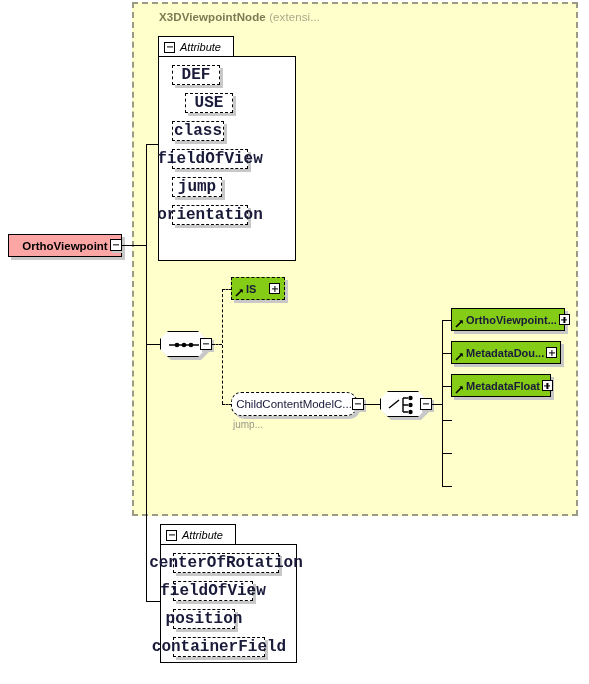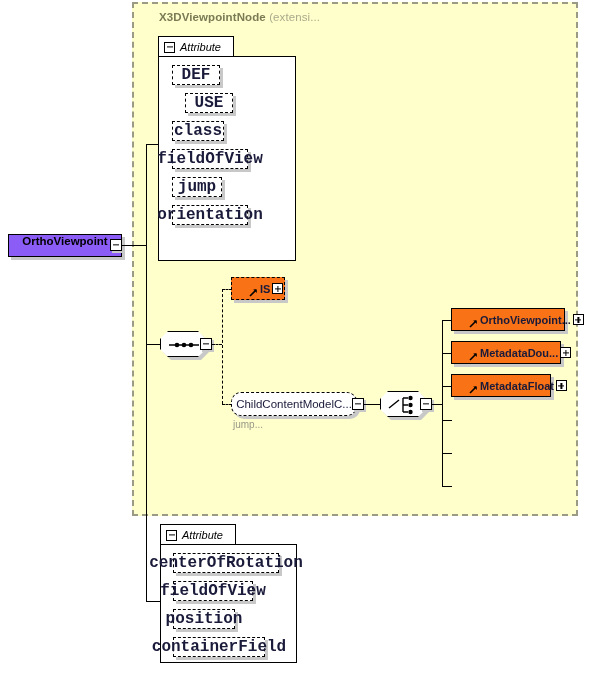--- a/index.html
+++ b/index.html
@@ -108,26 +108,26 @@
     color: #1a1a3a;
     box-shadow: 3px 3px 0 0 #c8c8c8;
     white-space: nowrap;
     box-sizing: border-box;
     font-family: Liberation Mono, monospace;
   }
 
   
   .elbox {
     border: 1.4px solid #000;
-    background: #f97316;
+    background: #84cc16;
     display: flex;
     align-items: center;
     box-shadow: 3px 3px 0 0 #c8c8c8;
     box-sizing: border-box;
-    padding-left: 17px;
+    padding-left: 3px;
     gap: 2px;
   }
   .elbox .elname {
     font-size: 11px;
     font-weight: bold;
     color: #1a1a3a;
     white-space: nowrap;
     flex: 1;
   }
   .ref-arrow {
@@ -159,23 +159,23 @@
   .grp-sub {
     position: absolute;
     font-size: 10px;
     color: #999988;
     white-space: nowrap;
   }
 
   
   .rootbox {
     border: 1.6px solid #000;
-    background: #8b5cf6;
-    display: flex;
-    align-items: flex-start;
+    background: #fca5a5;
+    display: flex;
+    align-items: center;
     justify-content: center;
     font-size: 11.5px;
     font-weight: bold;
     color: #000;
     box-shadow: 3px 3px 0 0 #c8c8c8;
     box-sizing: border-box;
     white-space: nowrap;
   }
 
   

